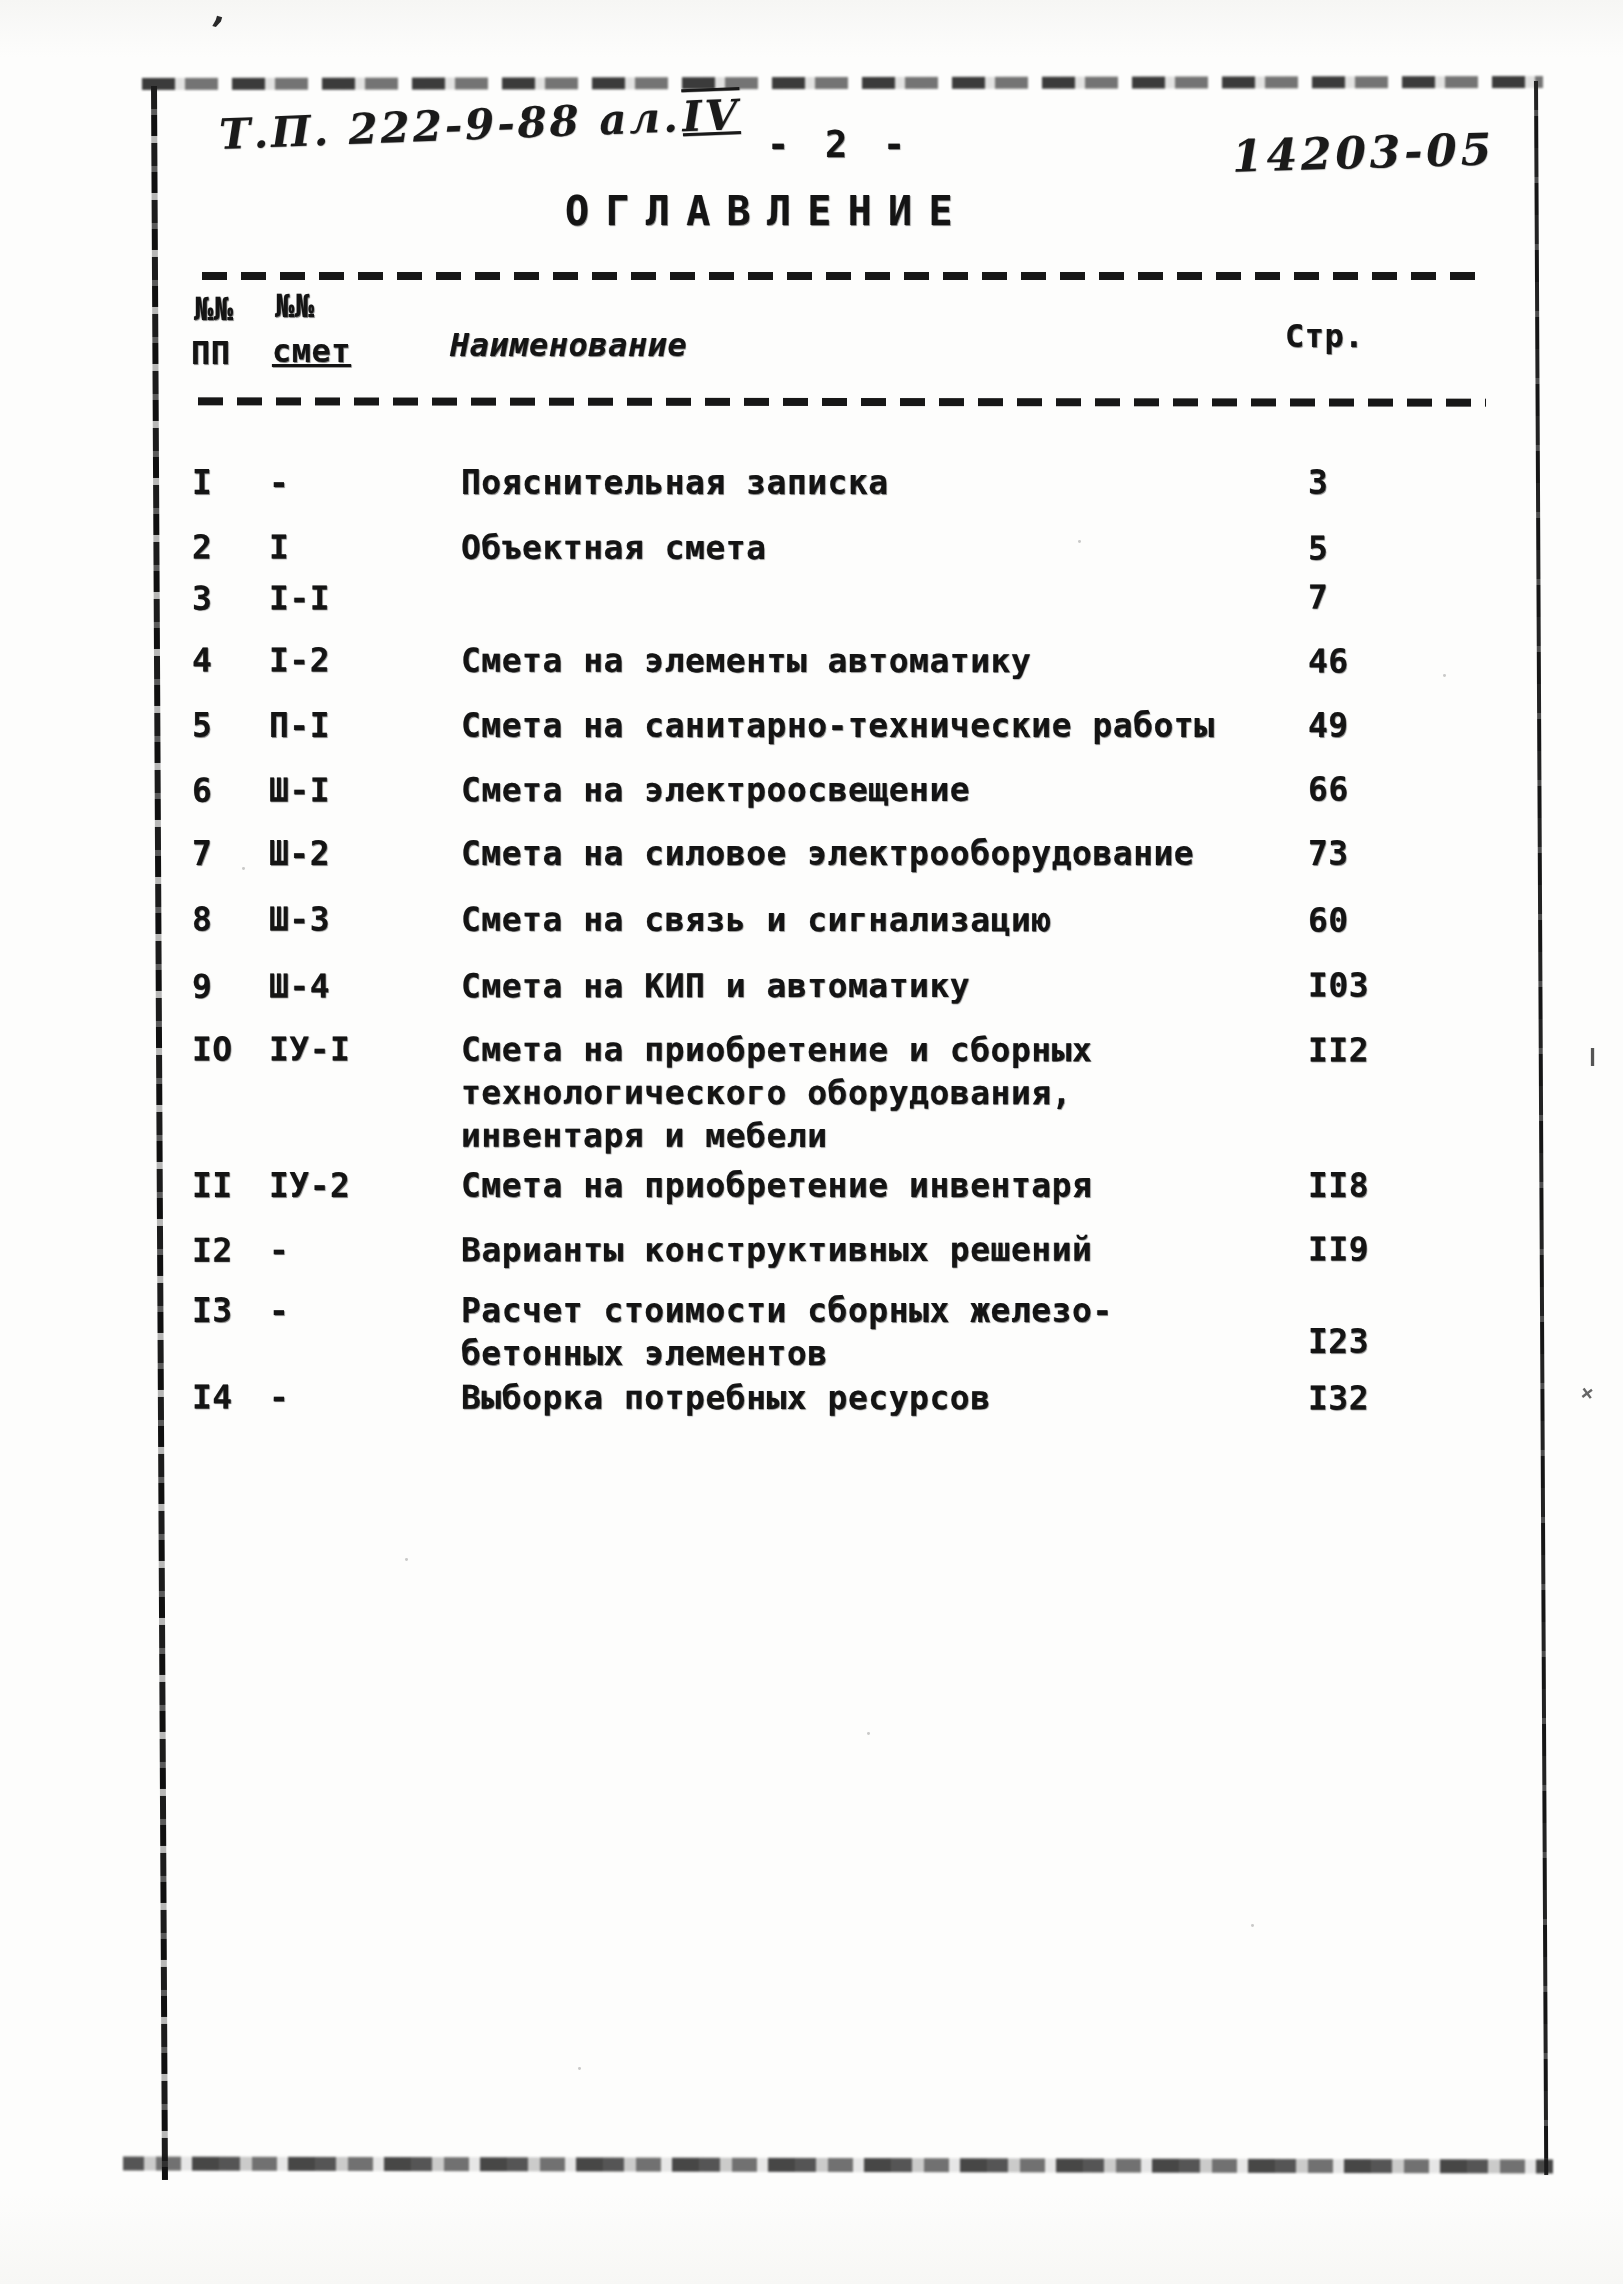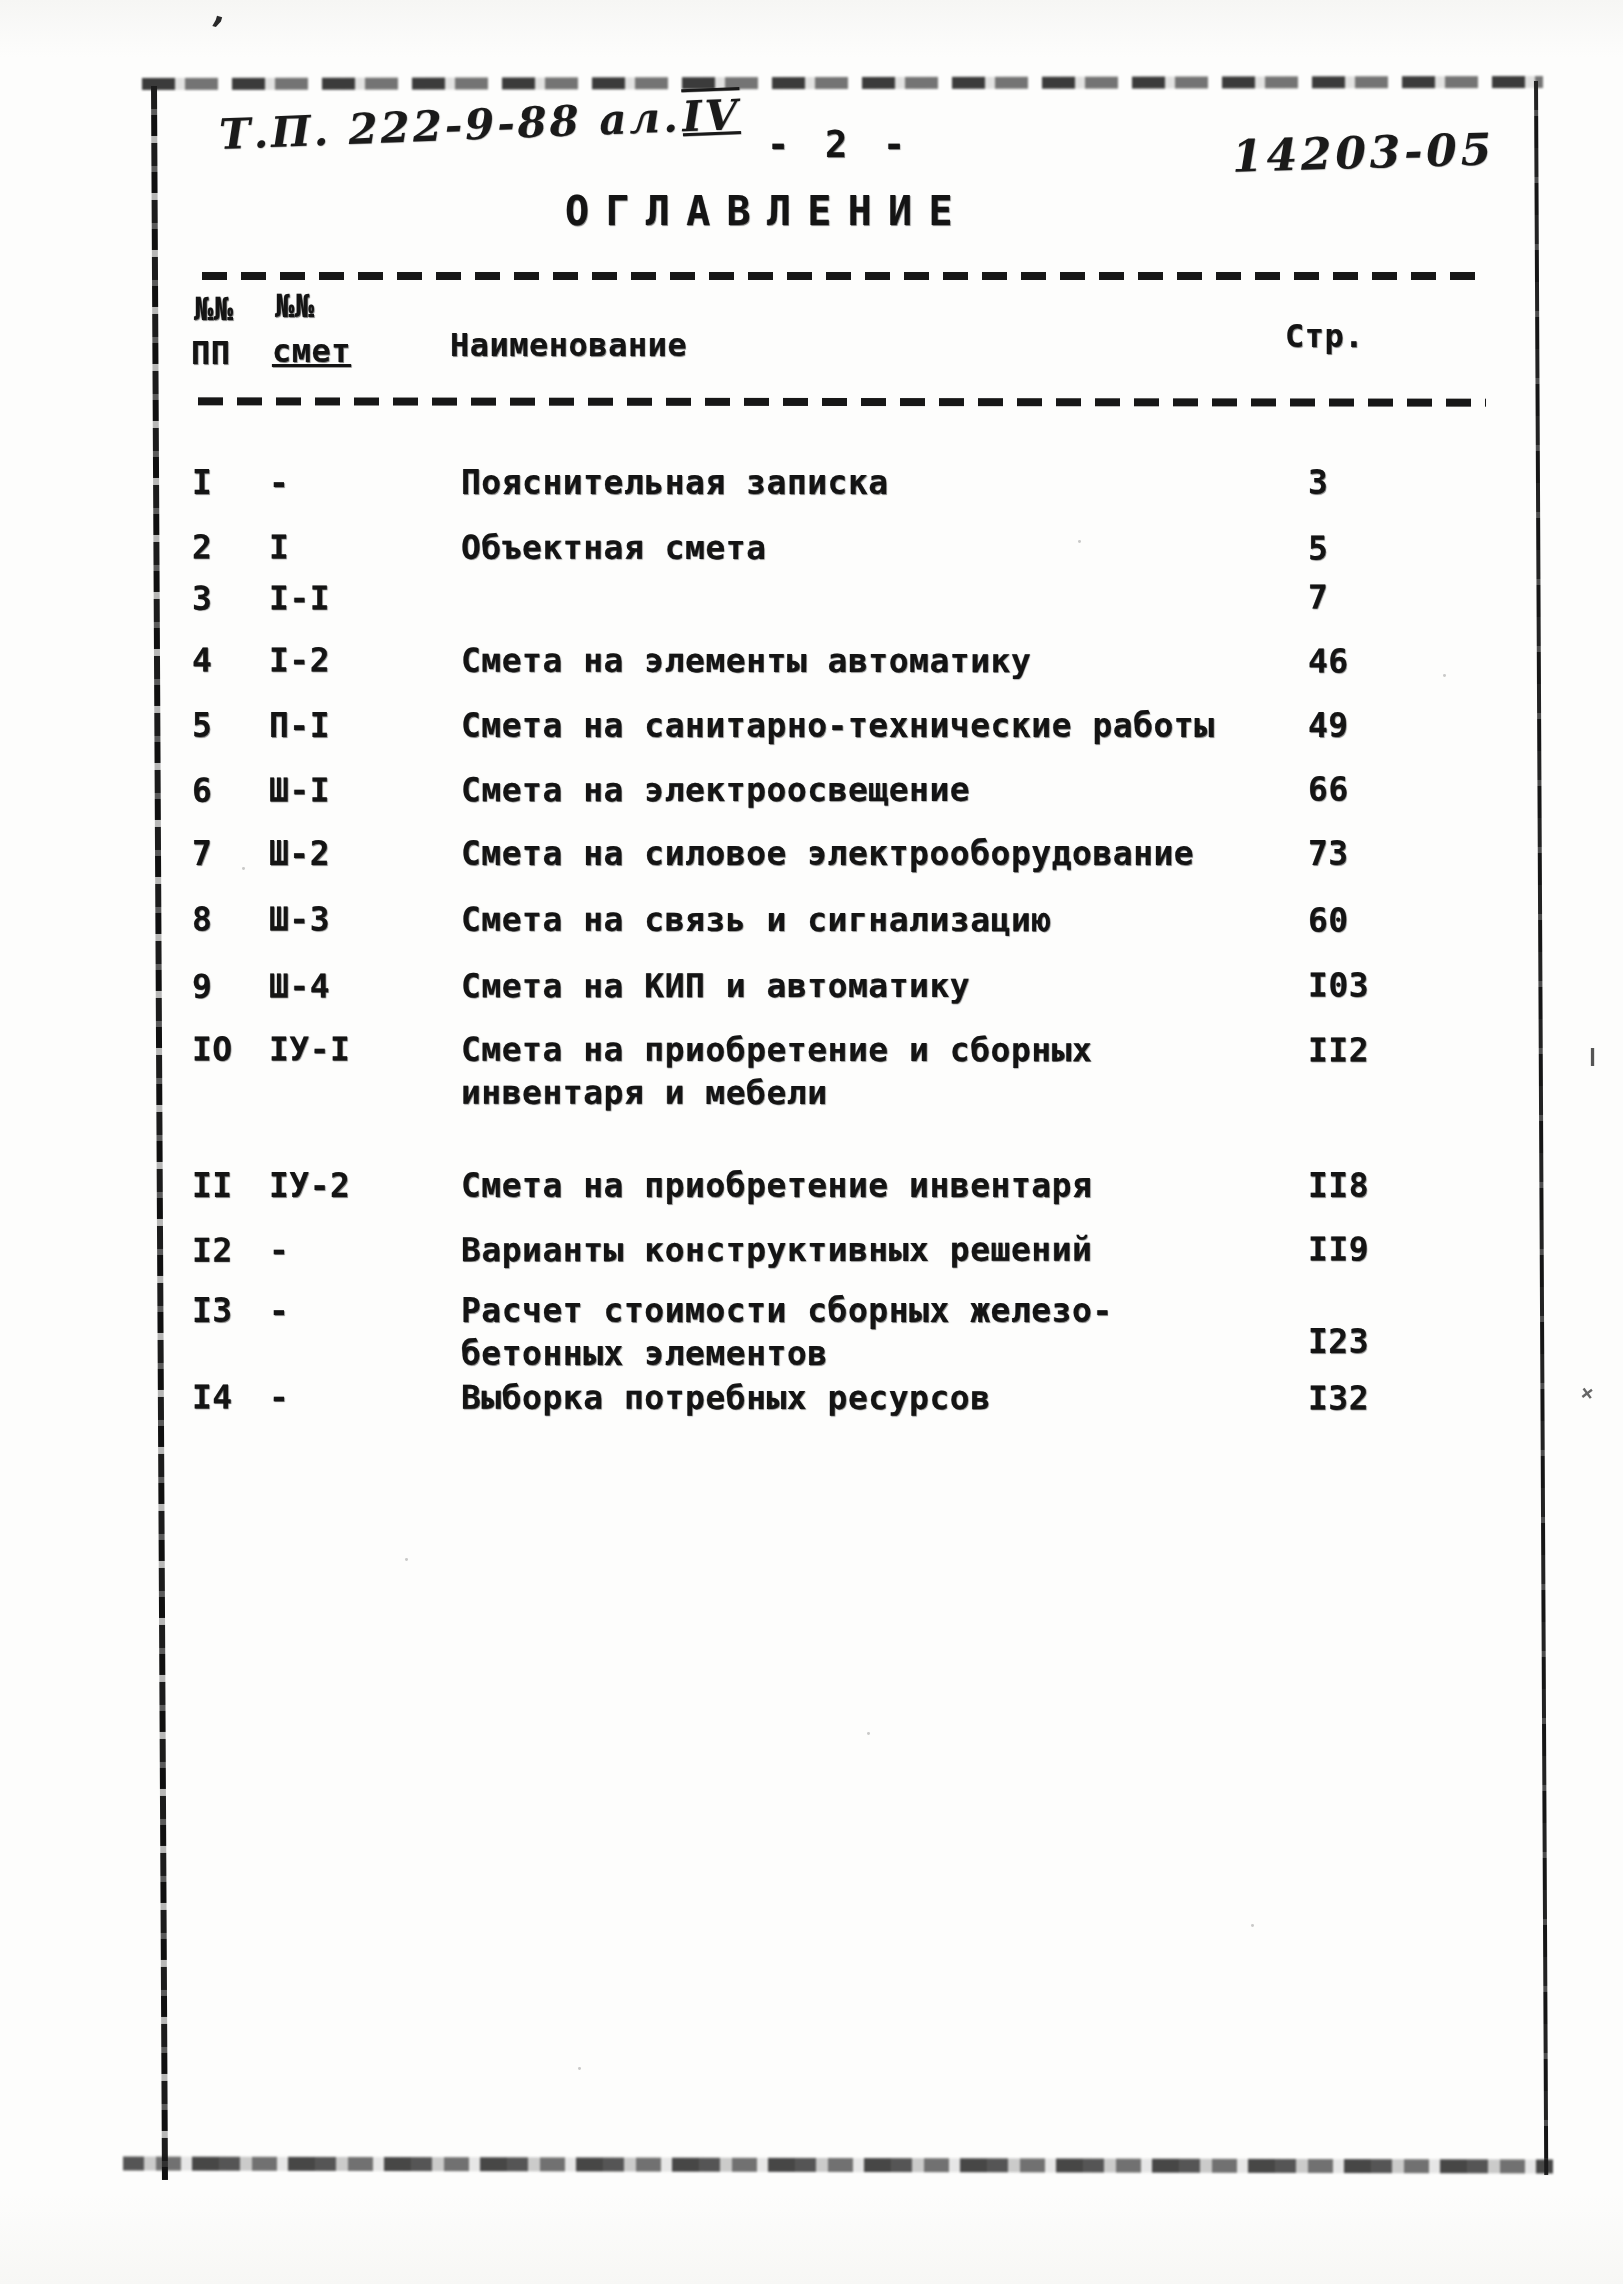--- a/index.html
+++ b/index.html
@@ -59,21 +59,21 @@
     filter:blur(0.6px);
   }
   .dash1{left:202px;top:272px;width:1284px;}
   .dash2{left:198px;top:398px;width:1288px;transform:rotate(0.06deg);}
   
   .hdr{font-size:32px;}
   .h-pp1{left:194px;top:288px;}
   .h-pp2{left:191px;top:332px;}
   .h-sm1{left:275px;top:285px;}
   .h-sm2{left:272px;top:330px;text-decoration:underline;}
-  .h-name{left:450px;top:324px;}
+  .h-name{left:450px;top:324px;font-style:italic;}
   .h-str{left:1285px;top:315px;}
   
   .trow{position:absolute;left:0;top:0;width:1624px;height:43px;}
   .cell{position:absolute;top:0;}
   .c-num{left:192px;}
   .c-sm{left:269px;}
   .c-name{left:437px;margin-left:24px;}
   .c-name .nline{display:block;}
   .c-page{left:1308px;}
   .page-drop{top:31px;}
@@ -203,20 +203,21 @@
         <span class="nline">Смета на КИП и автоматику</span>
       </span>
     <span class="cell c-page tw">I03</span>
   </div>
 
   <div class="trow" style="top:1028px">
     <span class="cell c-num tw">IO</span>
     <span class="cell c-sm tw">IУ-I</span>
     <span class="cell c-name tw">
       <span class="nline">Смета на приобретение и сборных</span>
+      <span class="nline">технологического оборудования,</span>
       <span class="nline">инвентаря и мебели</span>
     </span>
     <span class="cell c-page tw">II2</span>
   </div>
 
   <div class="trow" style="top:1164px">
     <span class="cell c-num tw">II</span>
     <span class="cell c-sm tw">IУ-2</span>
     <span class="cell c-name tw">
         <span class="nline">Смета на приобретение инвентаря</span>

